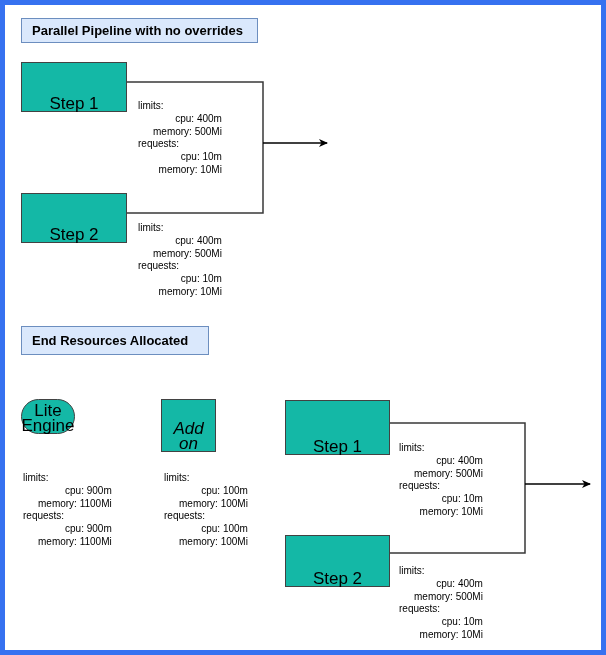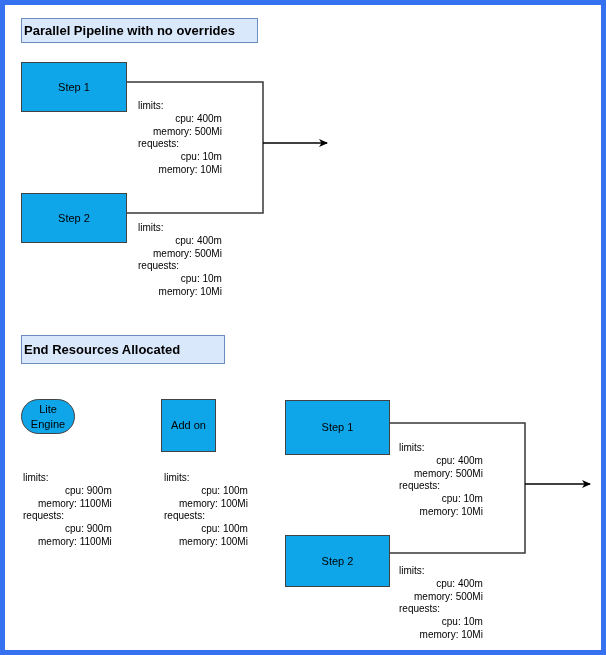--- a/index.html
+++ b/index.html
@@ -22,33 +22,33 @@
   }
   .section-title {
     position: absolute;
     box-sizing: border-box;
     background: #dae8fc;
     border: 1px solid #6c8ebf;
     font-size: 13px;
     font-weight: bold;
     display: flex;
     align-items: center;
-    padding-left: 2px;
+    padding-left: 10px;
     white-space: nowrap;
   }
   .node {
     position: absolute;
     box-sizing: border-box;
-    background: #0ea5e9;
+    background: #14b8a6;
     border: 1.5px solid #424242;
     display: flex;
     flex-direction: column;
     align-items: center;
-    justify-content: center;
-    font-size: 11px;
+    justify-content: flex-end;
+    font-size: 17px;
     line-height: 15px;
     text-align: center;
   }
   .res {
     position: absolute;
     font-size: 10px;
     line-height: 12.8px;
     white-space: nowrap;
   }
   .res .ind { margin-left: 15px; text-align: right; }
@@ -95,39 +95,39 @@
 
   <div class="res" style="left:133px; top:217px;">
     <div>limits:</div>
     <div class="ind">cpu: 400m</div>
     <div class="ind">memory: 500Mi</div>
     <div>requests:</div>
     <div class="ind">cpu: 10m</div>
     <div class="ind">memory: 10Mi</div>
   </div>
 
-  <div class="section-title" style="left:16px; top:330px; width:204px; height:29px;">
+  <div class="section-title" style="left:16px; top:321px; width:188px; height:29px;">
     <span>End Resources Allocated</span>
   </div>
 
   <div class="node" style="left:16px; top:394px; width:54px; height:35px;border-radius:21px;">
     <span>Lite</span>
     <span>Engine</span>
   </div>
 
   <div class="res" style="left:18px; top:467px;">
     <div>limits:</div>
     <div class="ind">cpu: 900m</div>
     <div class="ind">memory: 1100Mi</div>
     <div>requests:</div>
     <div class="ind">cpu: 900m</div>
     <div class="ind">memory: 1100Mi</div>
   </div>
 
-  <div class="node" style="left:156px; top:394px; width:55px; height:53px;">
+  <div class="node" style="left:156px; top:394px; width:55px; height:53px;font-style:italic;">
     <span>Add on</span>
   </div>
 
   <div class="res" style="left:159px; top:467px;">
     <div>limits:</div>
     <div class="ind">cpu: 100m</div>
     <div class="ind">memory: 100Mi</div>
     <div>requests:</div>
     <div class="ind">cpu: 100m</div>
     <div class="ind">memory: 100Mi</div>

